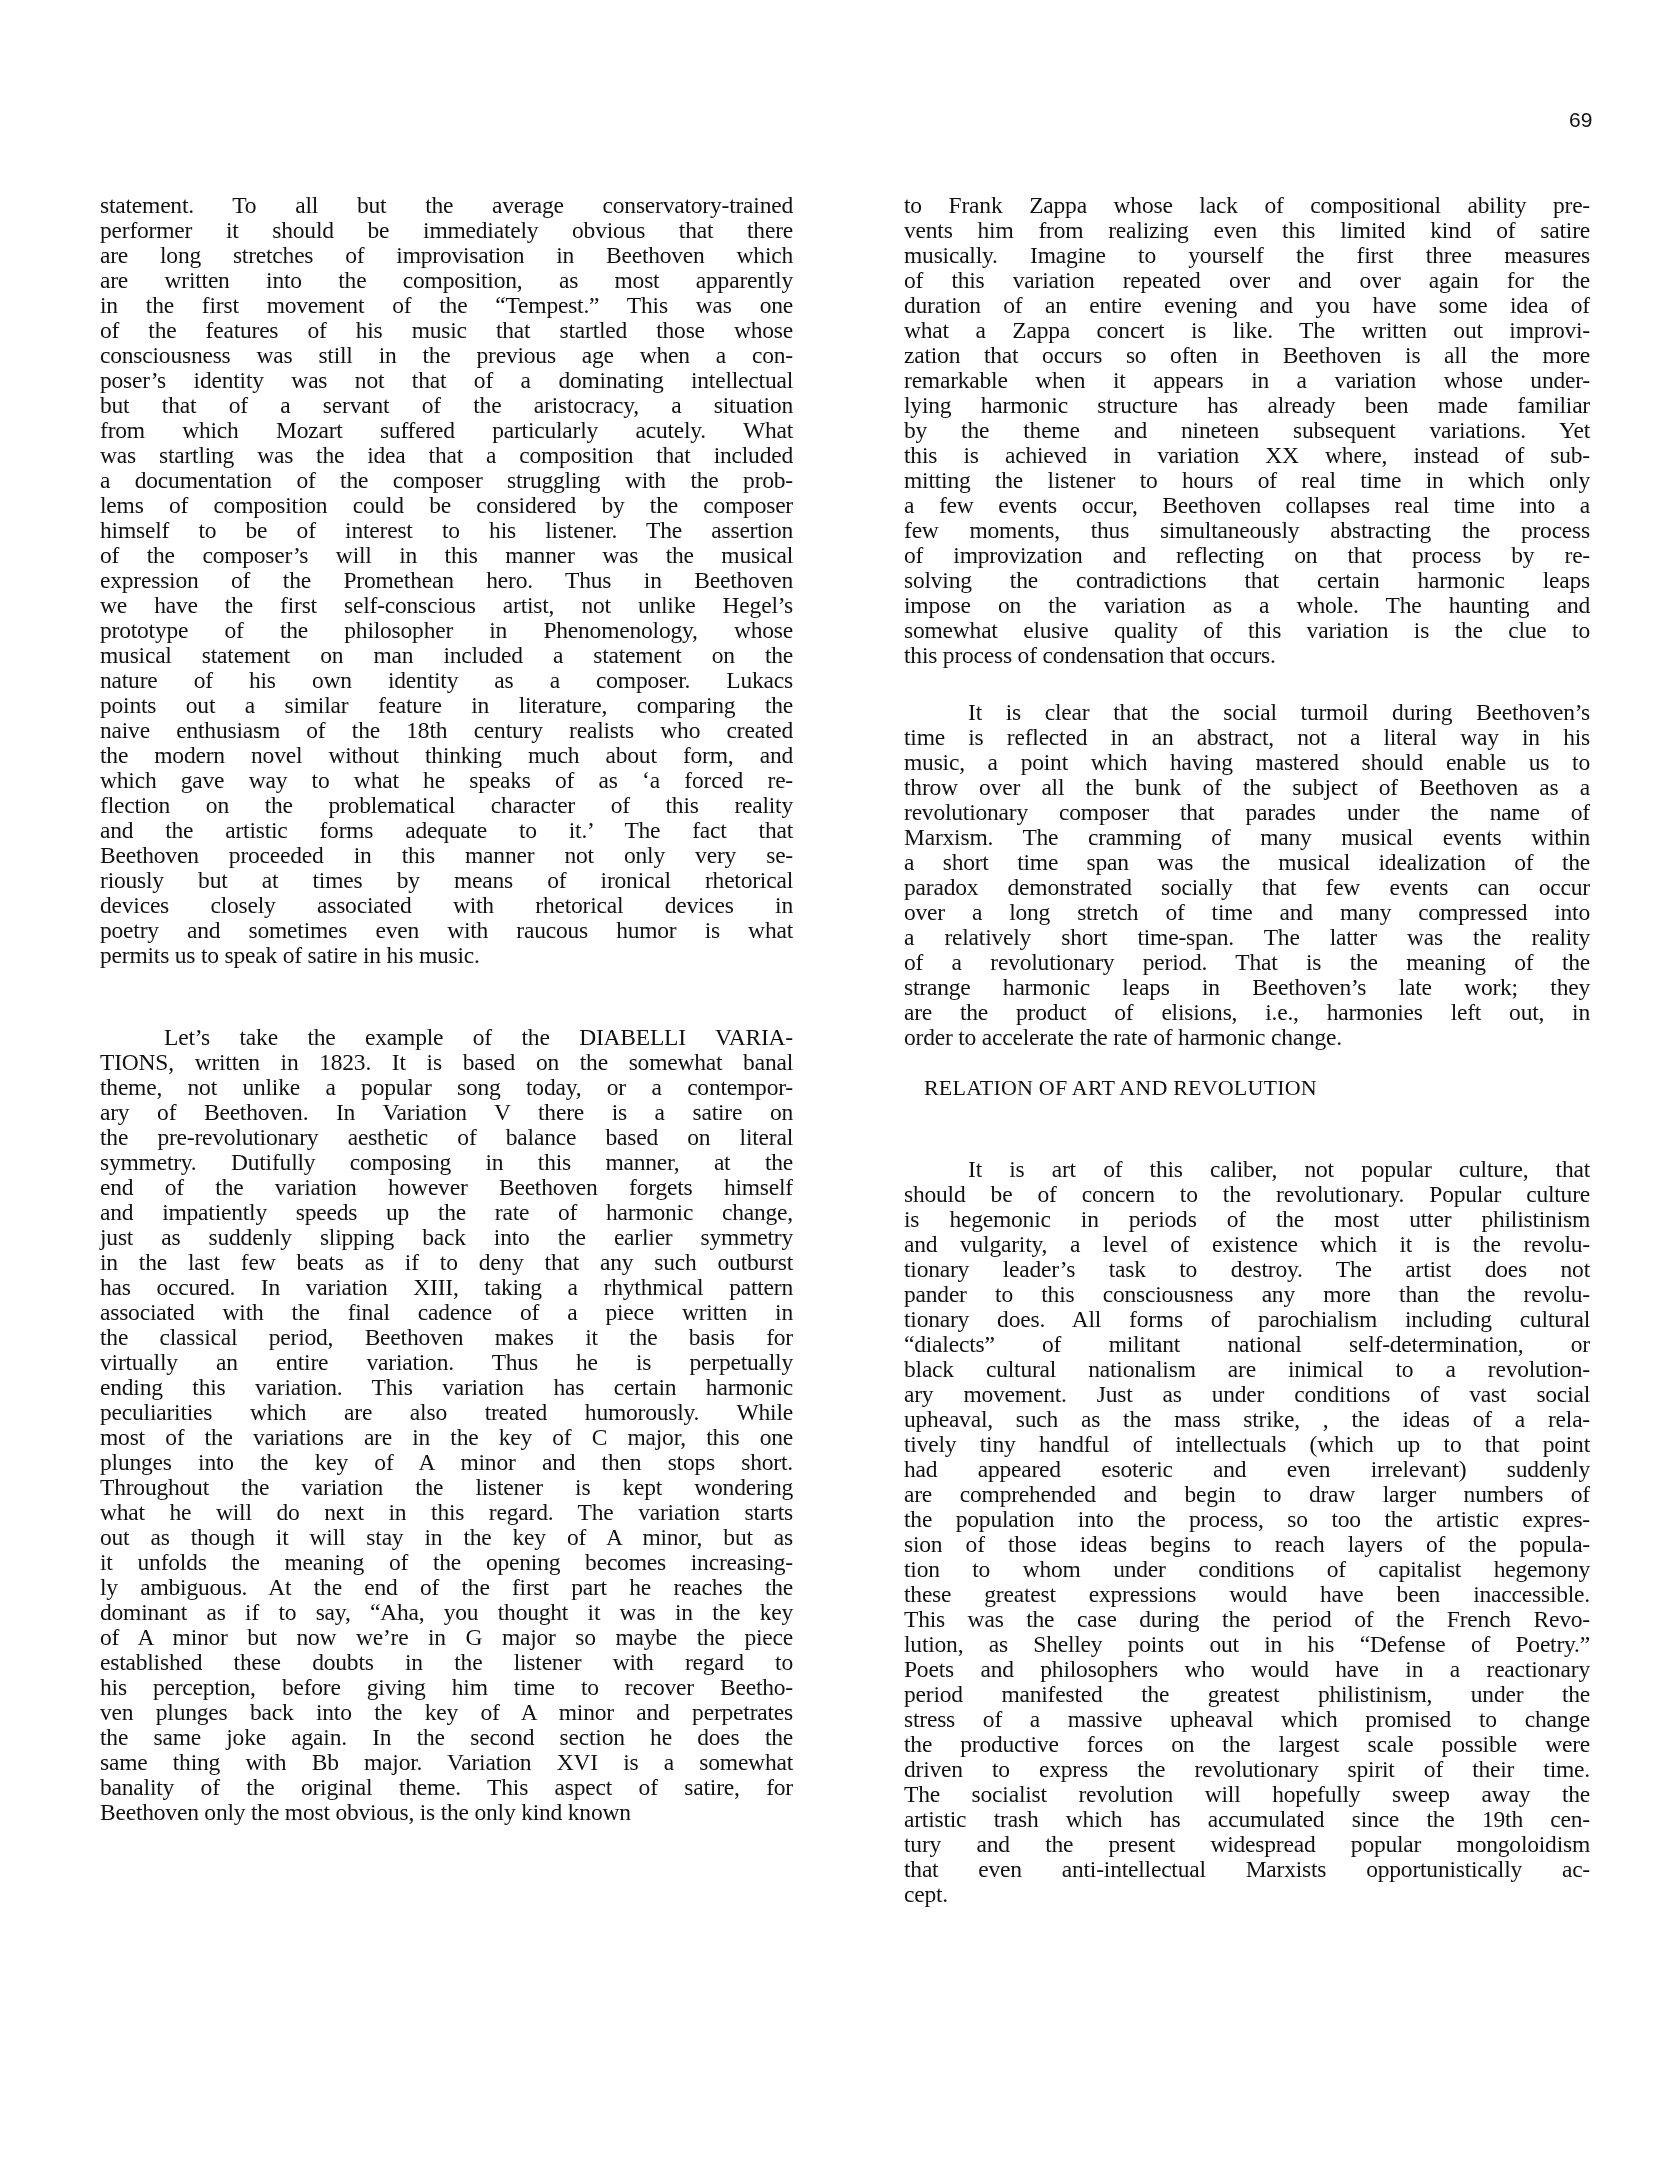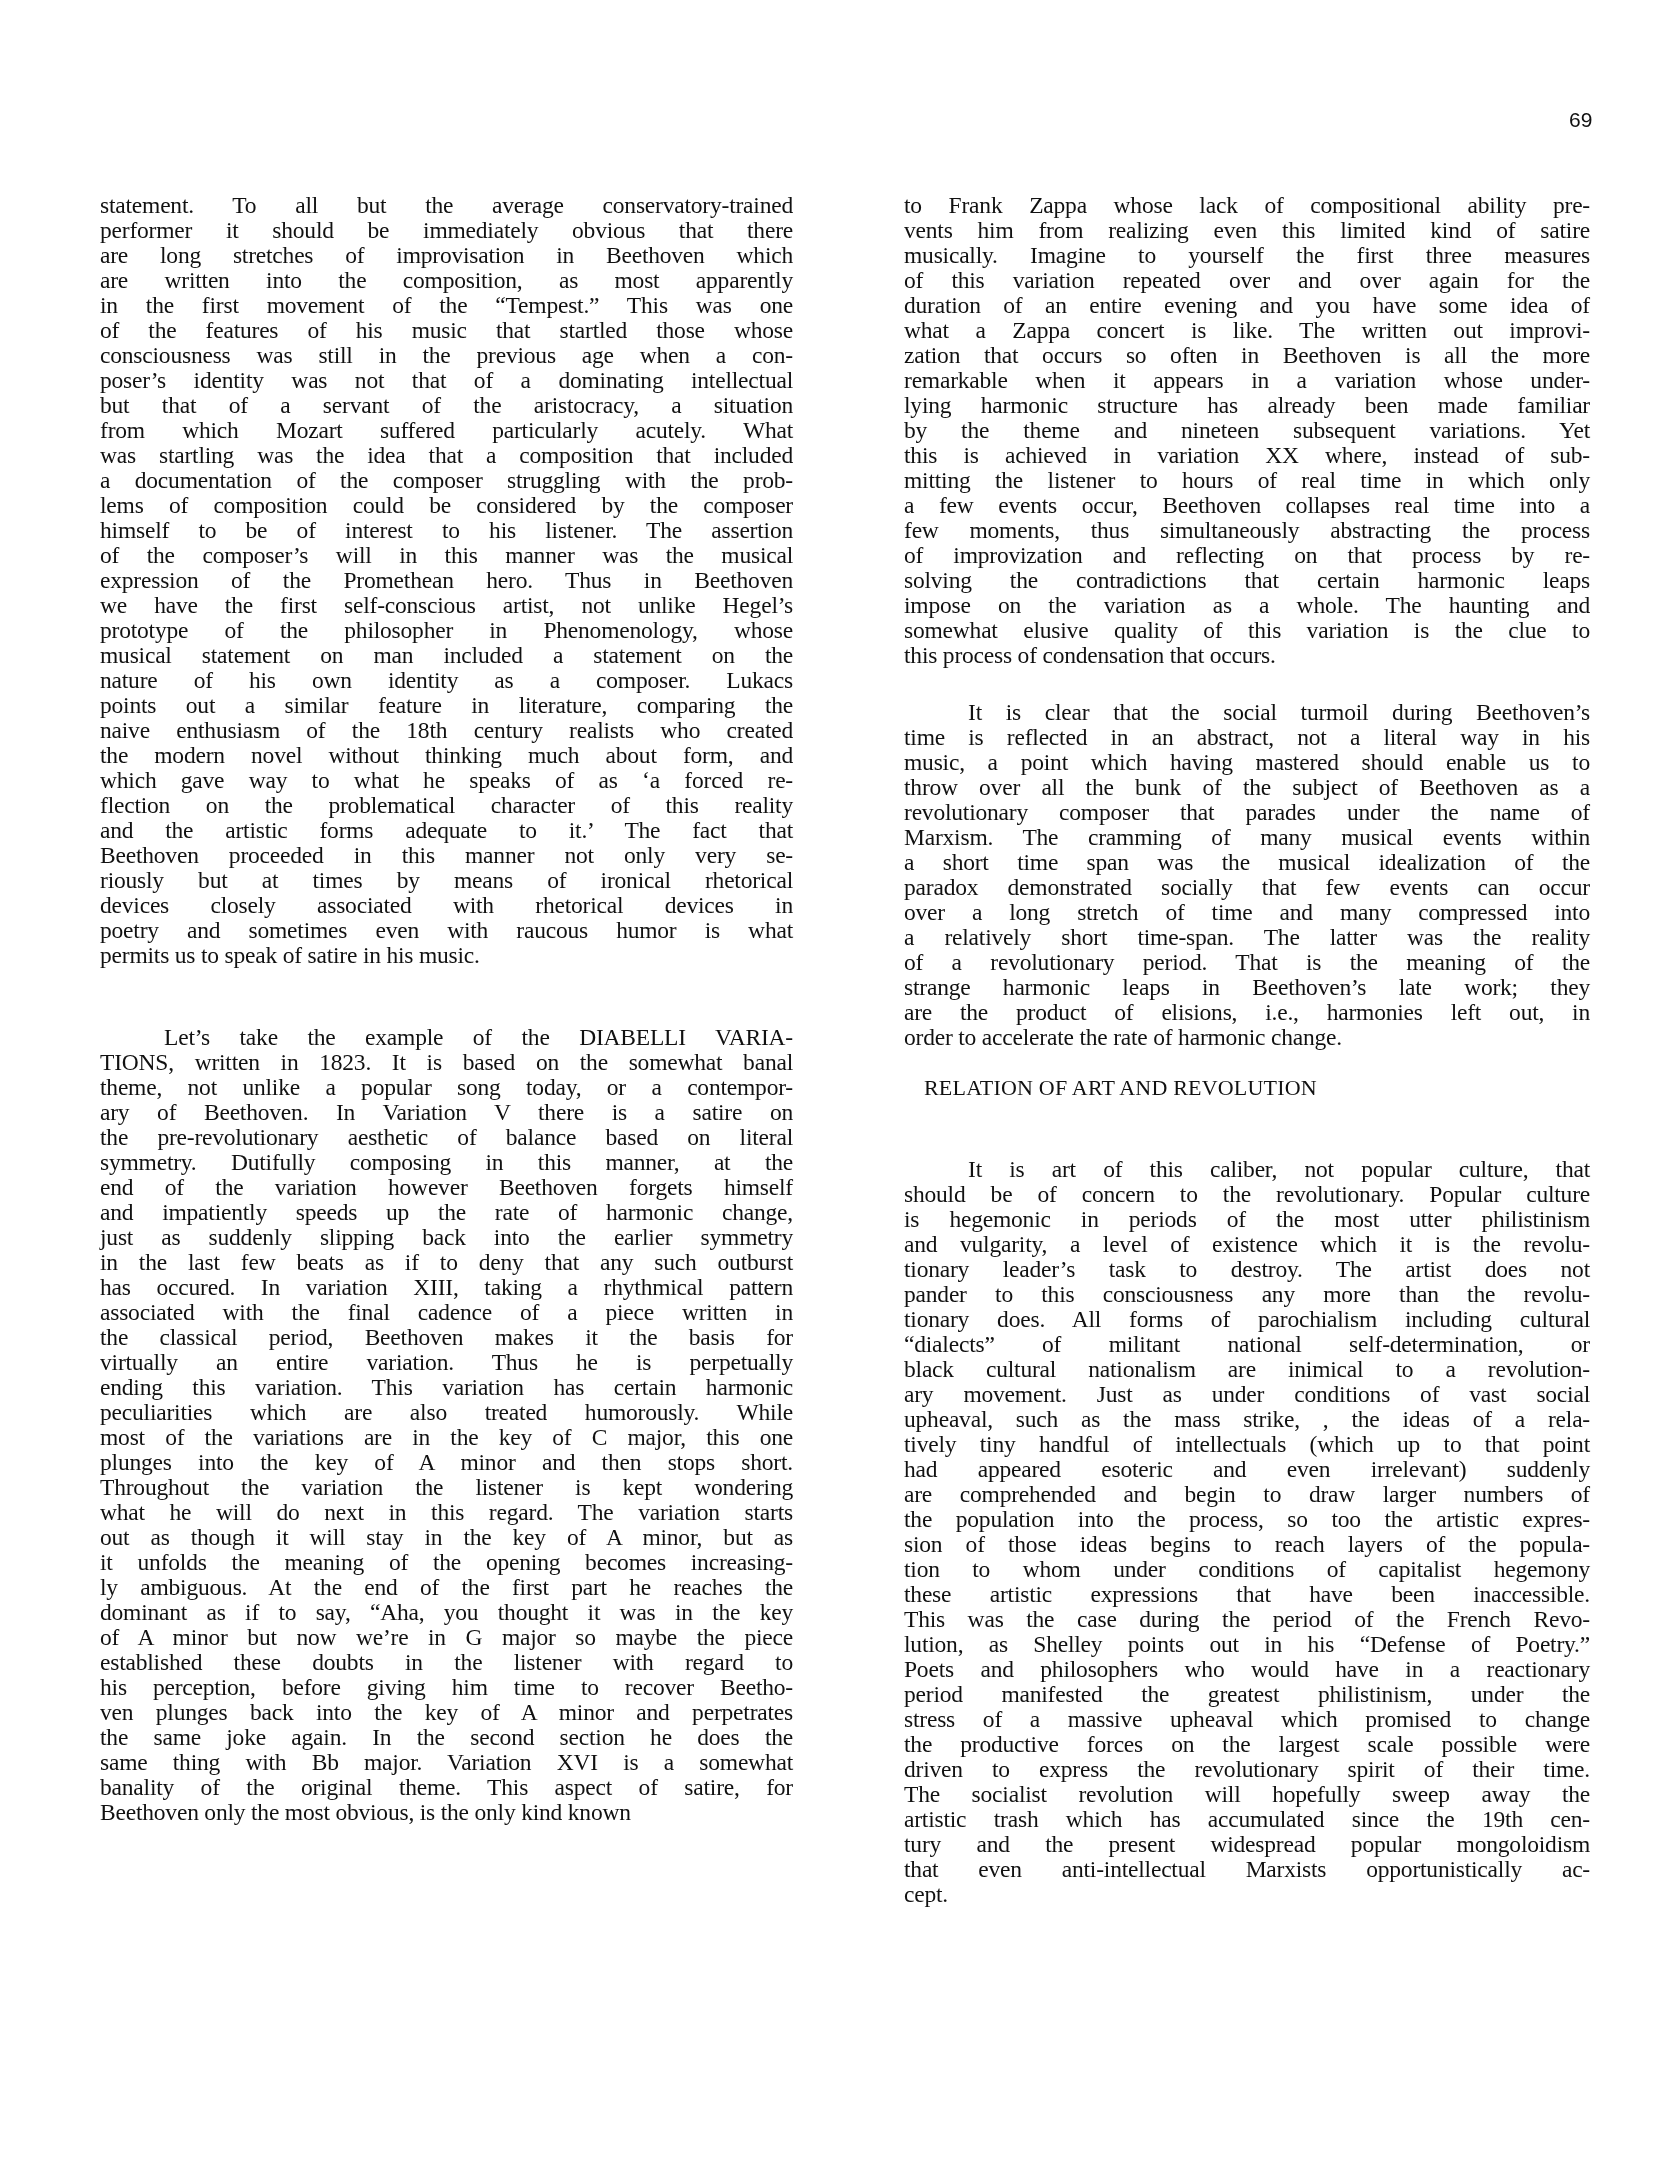--- a/index.html
+++ b/index.html
@@ -145,21 +145,21 @@
       <span class="line">“dialects” of militant national self-determination, or</span>
       <span class="line">black cultural nationalism are inimical to a revolution-</span>
       <span class="line">ary movement. Just as under conditions of vast social</span>
       <span class="line">upheaval, such as the mass strike, , the ideas of a rela-</span>
       <span class="line">tively tiny handful of intellectuals (which up to that point</span>
       <span class="line">had appeared esoteric and even irrelevant) suddenly</span>
       <span class="line">are comprehended and begin to draw larger numbers of</span>
       <span class="line">the population into the process, so too the artistic expres-</span>
       <span class="line">sion of those ideas begins to reach layers of the popula-</span>
       <span class="line">tion to whom under conditions of capitalist hegemony</span>
-      <span class="line">these artistic expressions that have been inaccessible.</span>
+      <span class="line">these greatest expressions would have been inaccessible.</span>
       <span class="line">This was the case during the period of the French Revo-</span>
       <span class="line">lution, as Shelley points out in his “Defense of Poetry.”</span>
       <span class="line">Poets and philosophers who would have in a reactionary</span>
       <span class="line">period manifested the greatest philistinism, under the</span>
       <span class="line">stress of a massive upheaval which promised to change</span>
       <span class="line">the productive forces on the largest scale possible were</span>
       <span class="line">driven to express the revolutionary spirit of their time.</span>
       <span class="line">The socialist revolution will hopefully sweep away the</span>
       <span class="line">artistic trash which has accumulated since the 19th cen-</span>
       <span class="line">tury and the present widespread popular mongoloidism</span>

